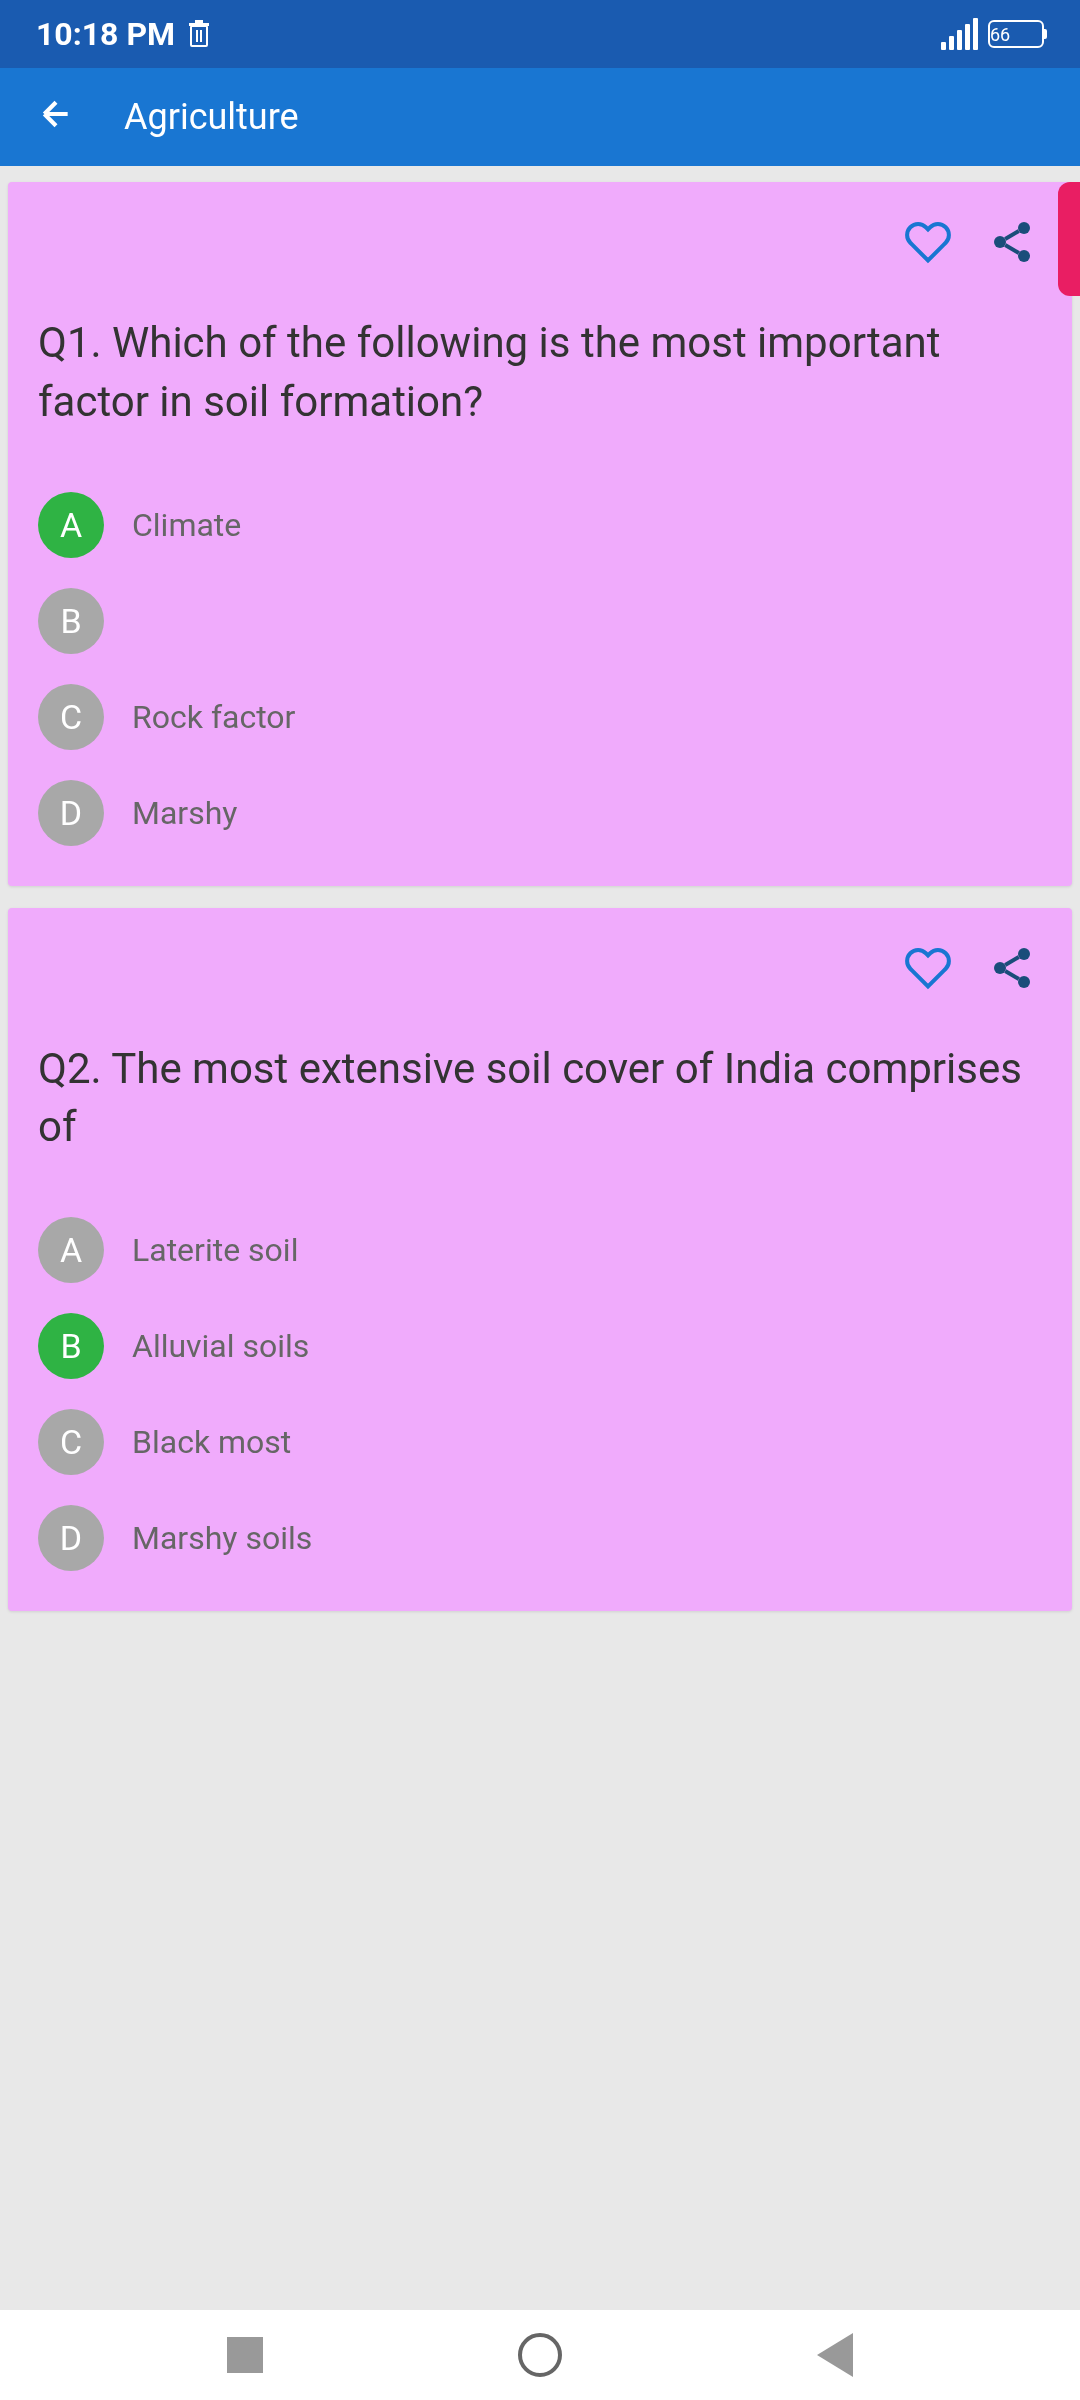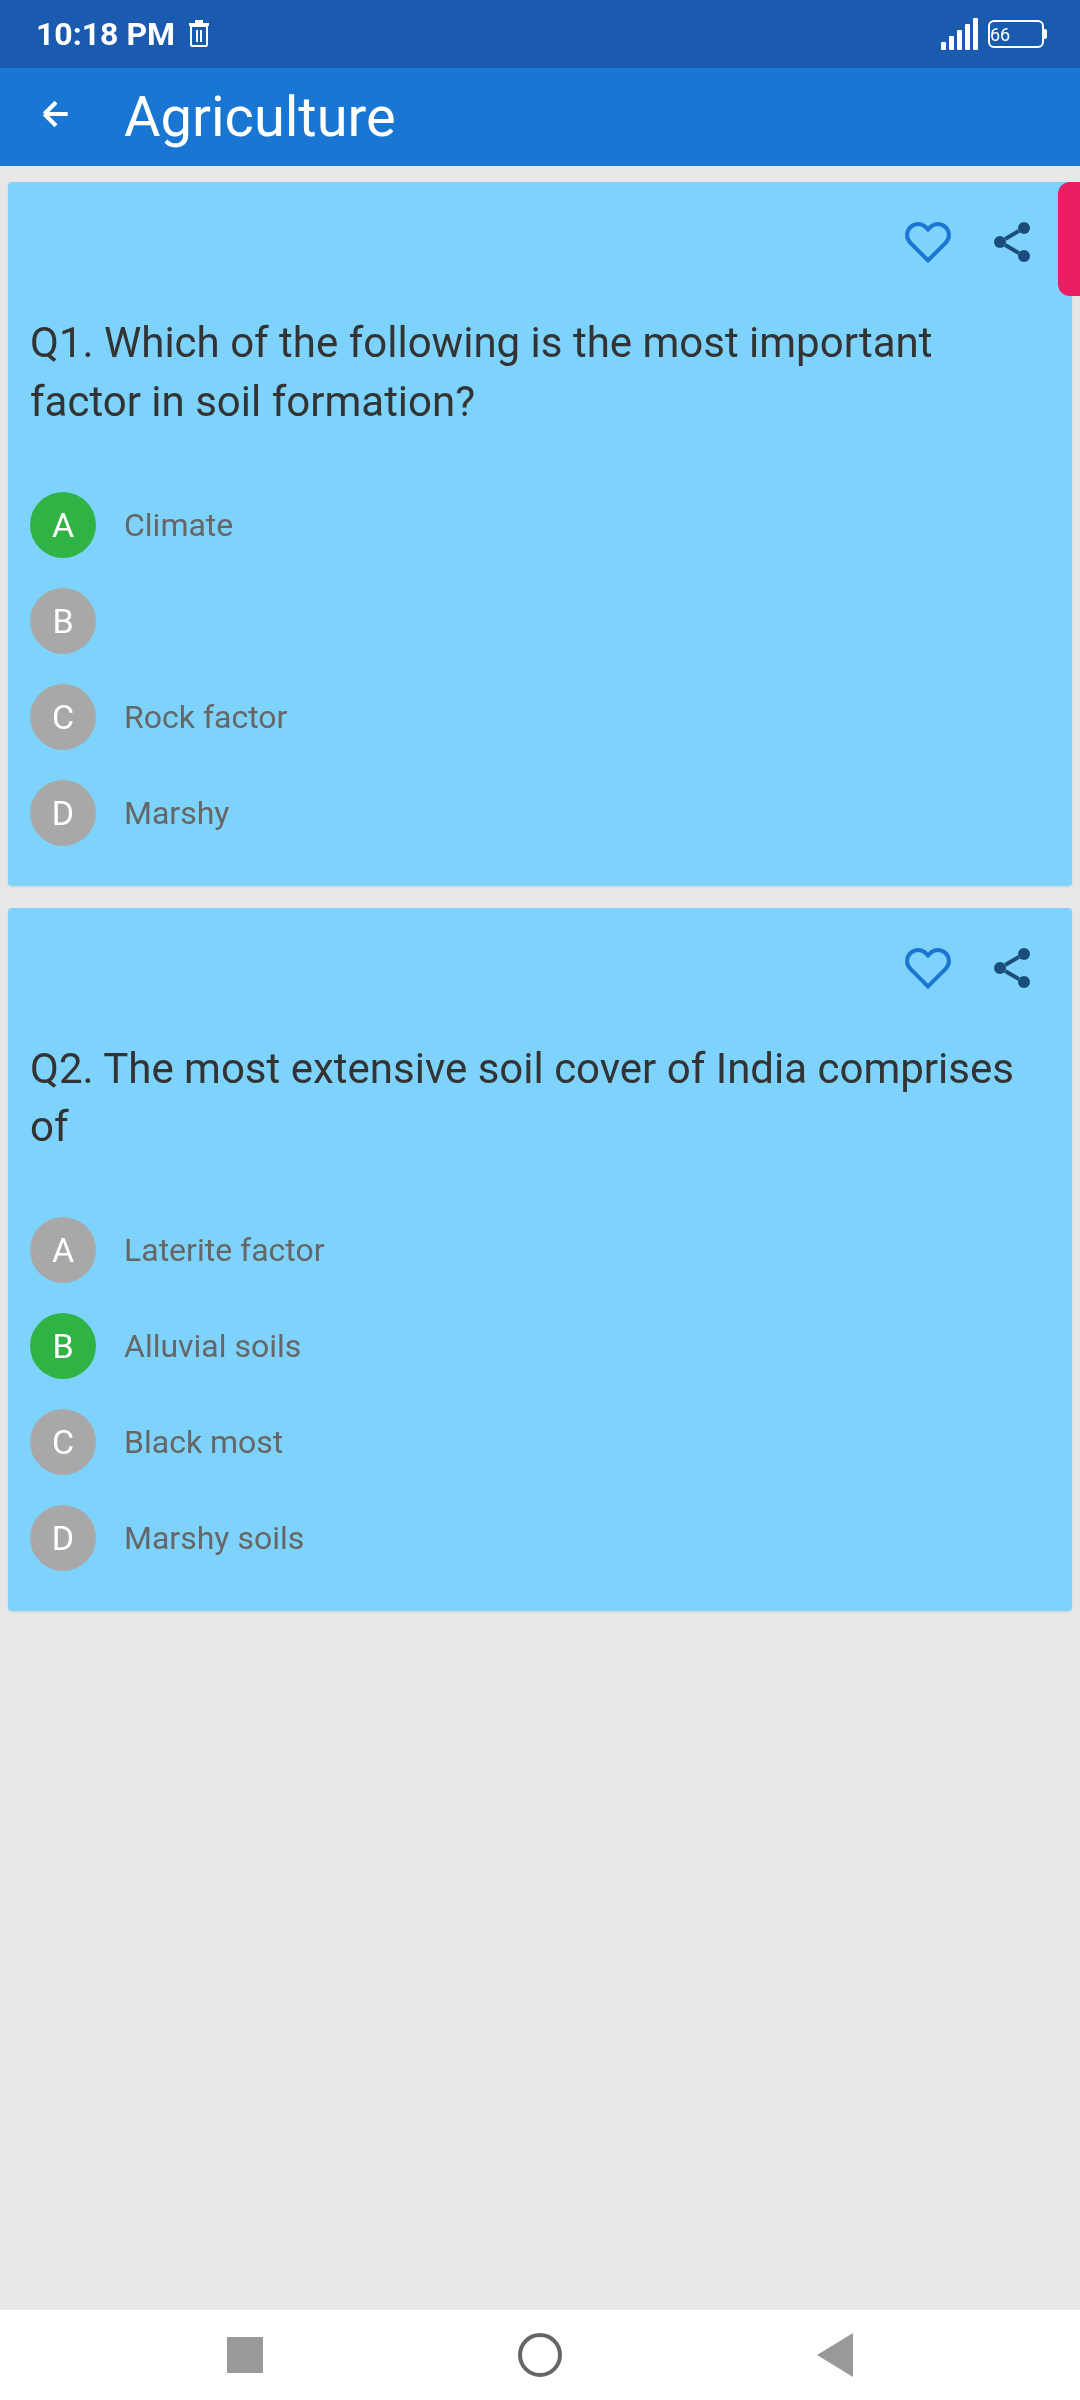--- a/index.html
+++ b/index.html
@@ -77,31 +77,31 @@
       padding: 0 36px;
       gap: 48px;
     }
     .back-arrow {
       color: white;
       font-size: 48px;
       font-weight: 300;
     }
     .header-title {
       color: white;
-      font-size: 56px;
+      font-size: 36px;
       font-weight: 400;
     }
     .content {
       padding: 16px 8px;
     }
     .card {
-      background: #7dd3fc;
+      background: #f0abfc;
       border-radius: 4px;
       box-shadow: 0 1px 3px rgba(0,0,0,0.1);
-      padding: 36px 28px 40px 22px;
+      padding: 36px 28px 40px 30px;
       margin-bottom: 22px;
       position: relative;
     }
     .card-actions {
       display: flex;
       justify-content: flex-end;
       gap: 36px;
       margin-bottom: 48px;
       padding-right: 8px;
     }
@@ -272,21 +272,21 @@
         <line x1="8.59" y1="13.51" x2="15.42" y2="17.49" stroke="#1a4d7a" stroke-width="2"></line>
         <line x1="15.41" y1="6.51" x2="8.59" y2="10.49" stroke="#1a4d7a" stroke-width="2"></line>
       </svg>
     </div>
     <div class="question-text">
       <span>Q2.</span>
       <span>The most extensive soil cover of India comprises of</span>
     </div>
     <div class="option">
       <div class="option-badge">A</div>
-      <div class="option-text">Laterite factor</div>
+      <div class="option-text">Laterite soil</div>
     </div>
     <div class="option">
       <div class="option-badge correct">B</div>
       <div class="option-text">Alluvial soils</div>
     </div>
     <div class="option">
       <div class="option-badge">C</div>
       <div class="option-text">Black most</div>
     </div>
     <div class="option">

